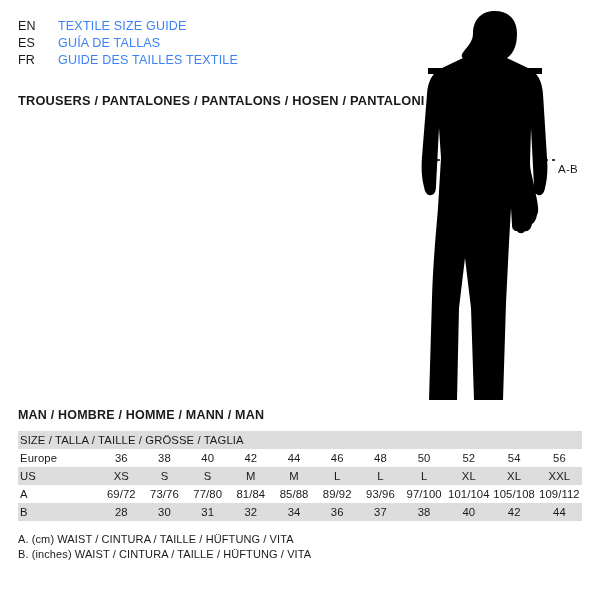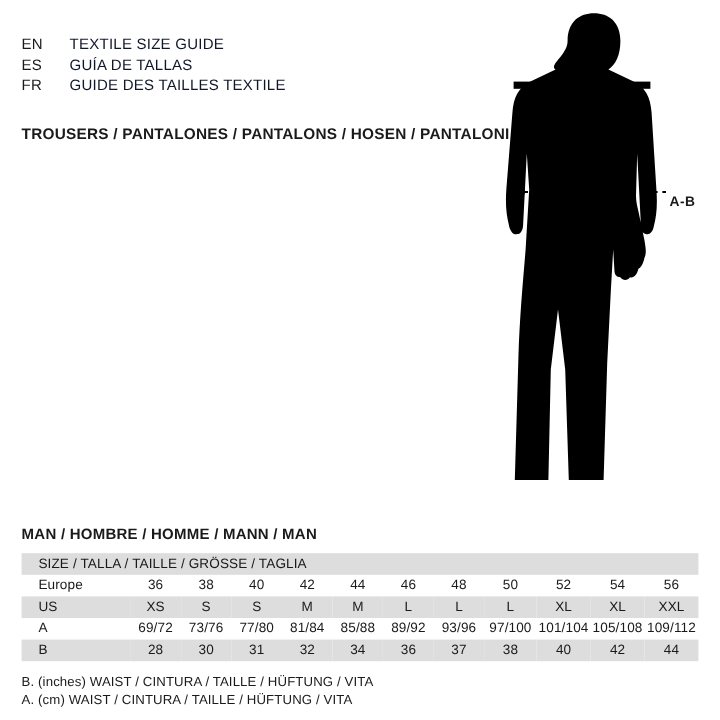--- a/index.html
+++ b/index.html
@@ -19,35 +19,35 @@
     position: relative;
     width: 600px;
     height: 600px;
     box-sizing: border-box;
     padding: 16px 18px 10px 18px;
   }
 
   
   .lang-table {
     border-collapse: collapse;
-    margin-top: 13px;
+    margin-top: 2px;
   }
   .lang-row td {
     font-size: 12.5px;
     line-height: 17px;
     padding: 0;
     vertical-align: top;
     letter-spacing: 0.2px;
   }
   .lang-code {
     width: 40px;
     color: #1a1a1a;
   }
   .lang-text {
-    color: #0f172a;
+    color: #3b82f6;
   }
 
   .section-title {
     font-size: 12.8px;
     font-weight: bold;
     letter-spacing: 0.2px;
     margin-top: 24px;
   }
 
   
@@ -57,30 +57,30 @@
     top: 8px;
     width: 195px;
     height: 400px;
   }
   .figure svg { display: block; }
   .ab-label {
     position: absolute;
     left: 163px;
     top: 155px;
     font-size: 11.5px;
-    font-weight: bold;
+    font-weight: normal;
     color: #1a1a1a;
     letter-spacing: 0.3px;
   }
 
   
   .lower {
     position: absolute;
     left: 18px;
-    top: 438px;
+    top: 408px;
     width: 564px;
   }
   .man-title {
     font-size: 12.5px;
     font-weight: bold;
     letter-spacing: 0.2px;
     margin-bottom: 9px;
   }
   table.size {
     border-collapse: collapse;
@@ -90,21 +90,21 @@
   table.size td {
     padding: 3px 0 3px 0;
     white-space: nowrap;
     letter-spacing: 0.1px;
   }
   table.size tr.shaded td {
     background: #dddddd;
   }
   table.size td.label {
     width: 88px;
-    padding-left: 14px;
+    padding-left: 2px;
   }
   table.size td.val {
     width: 46px;
     text-align: center;
   }
 
   .footnotes {
     margin-top: 11px;
     font-size: 11px;
     line-height: 15px;
@@ -255,18 +255,18 @@
           <td class="val">37</td>
           <td class="val">38</td>
           <td class="val">40</td>
           <td class="val">42</td>
           <td class="val">44</td>
         </tr>
       </tbody>
     </table>
 
     <div class="footnotes">
+      <div>A. (cm) WAIST / CINTURA / TAILLE / HÜFTUNG / VITA</div>
       <div>B. (inches) WAIST / CINTURA / TAILLE / HÜFTUNG / VITA</div>
-      <div>A. (cm) WAIST / CINTURA / TAILLE / HÜFTUNG / VITA</div>
     </div>
   </div>
 
 </div>
 
 </body></html>

